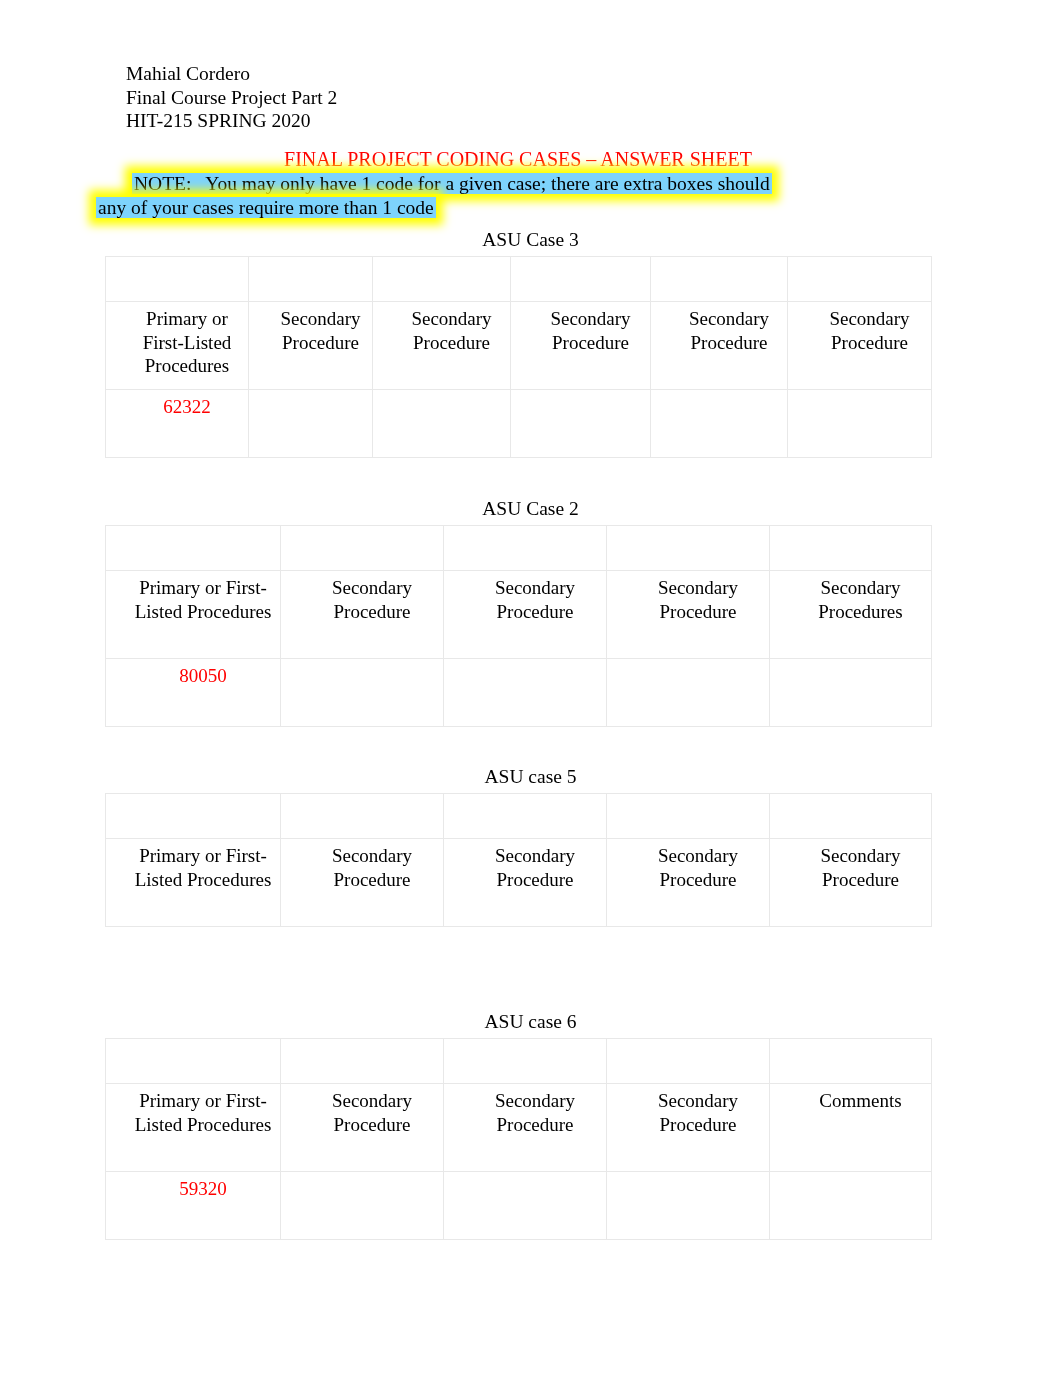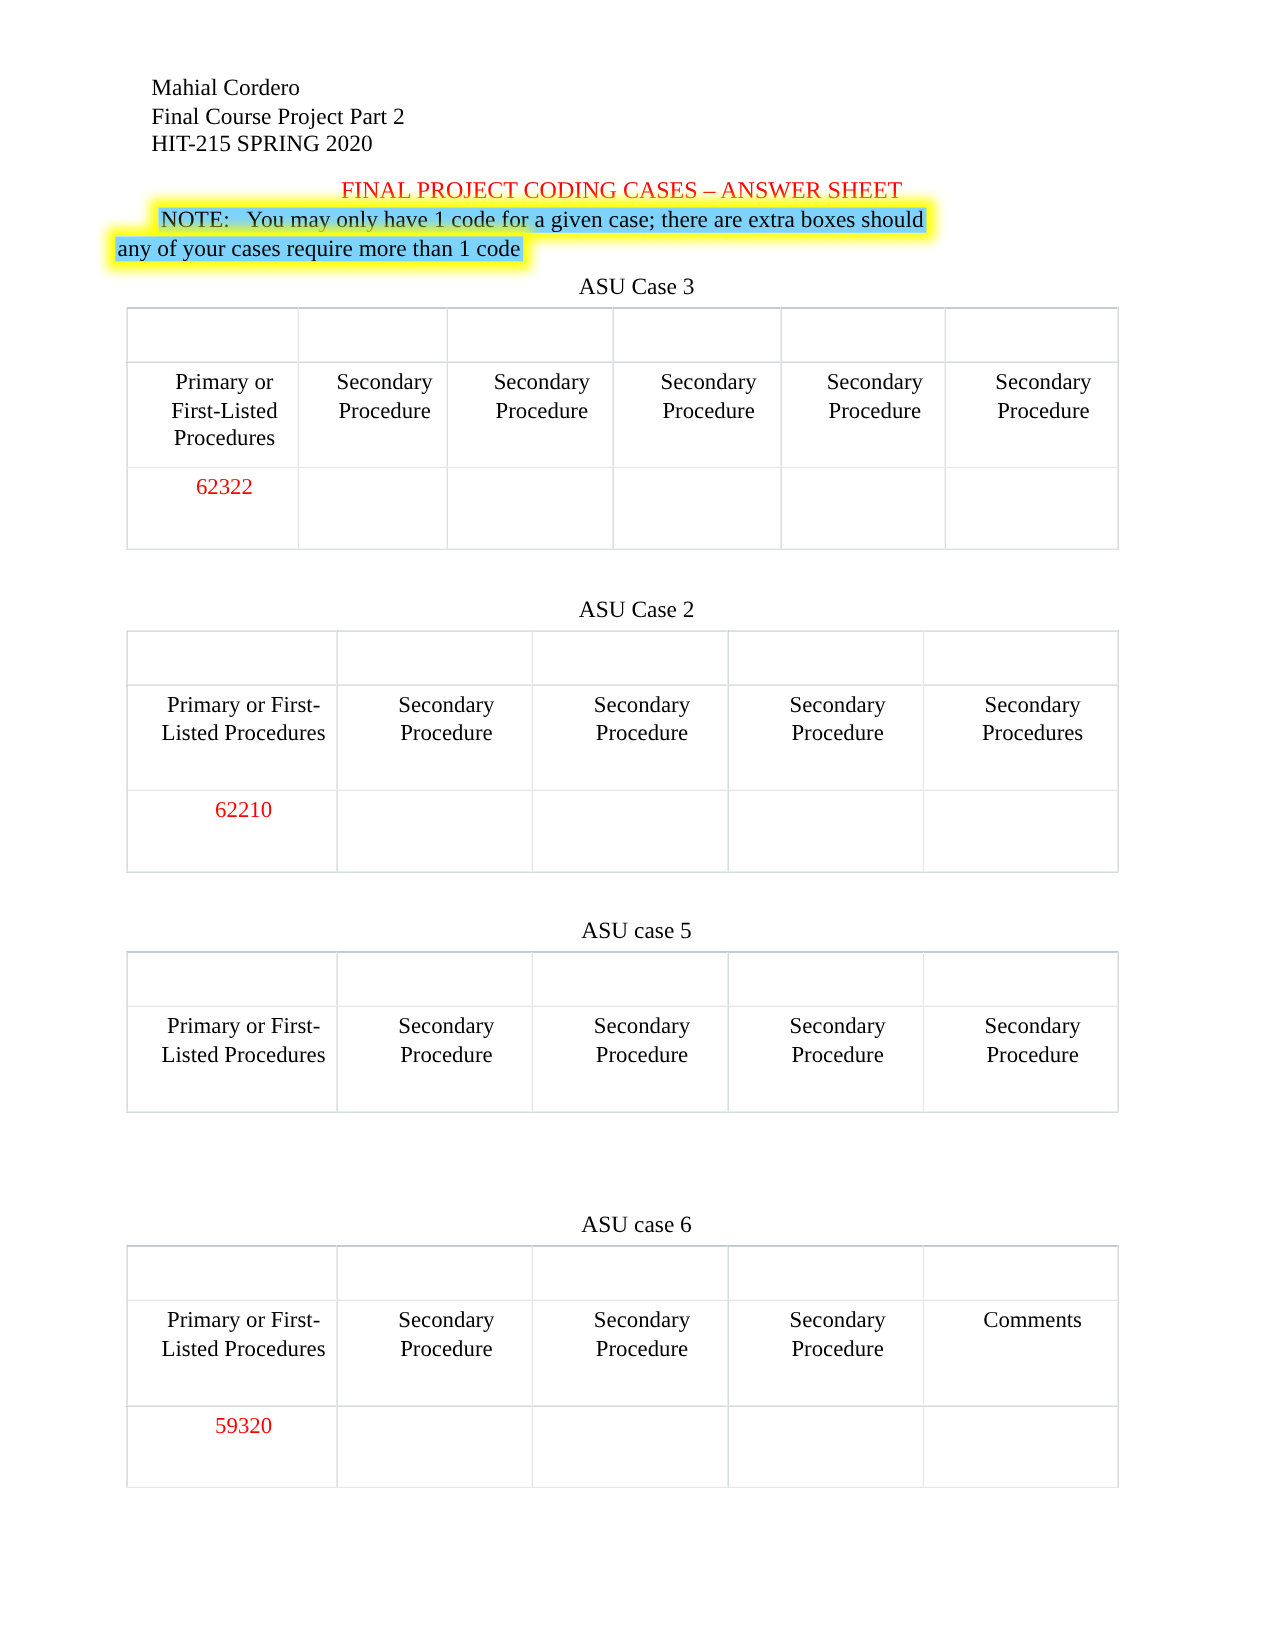--- a/index.html
+++ b/index.html
@@ -183,21 +183,21 @@
           <td></td>
         </tr>
         <tr class="header-row">
           <td class="hcell">Primary or First-Listed Procedures</td>
           <td class="hcell">Secondary Procedure</td>
           <td class="hcell">Secondary Procedure</td>
           <td class="hcell">Secondary Procedure</td>
           <td class="hcell">Secondary Procedures</td>
         </tr>
         <tr class="data-row">
-          <td class="code">62210</td>
+          <td class="code">80050</td>
           <td class="code"></td>
           <td class="code"></td>
           <td class="code"></td>
           <td class="code"></td>
         </tr>
       </tbody>
     </table>
   </div>
 
   <div class="case-block" style="top:765px;">

